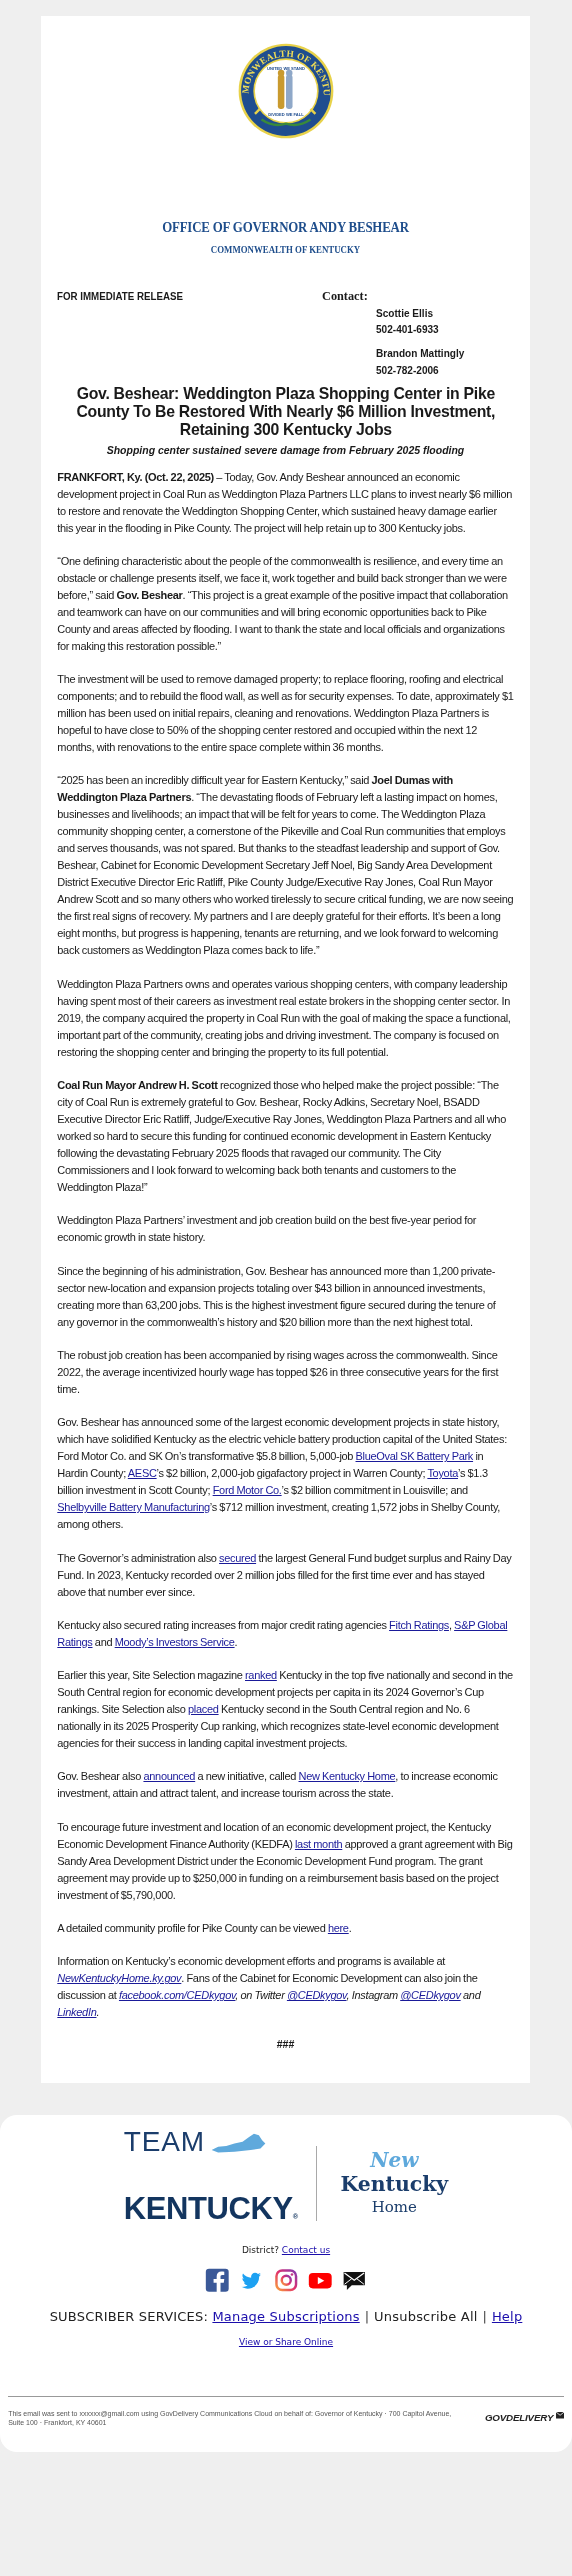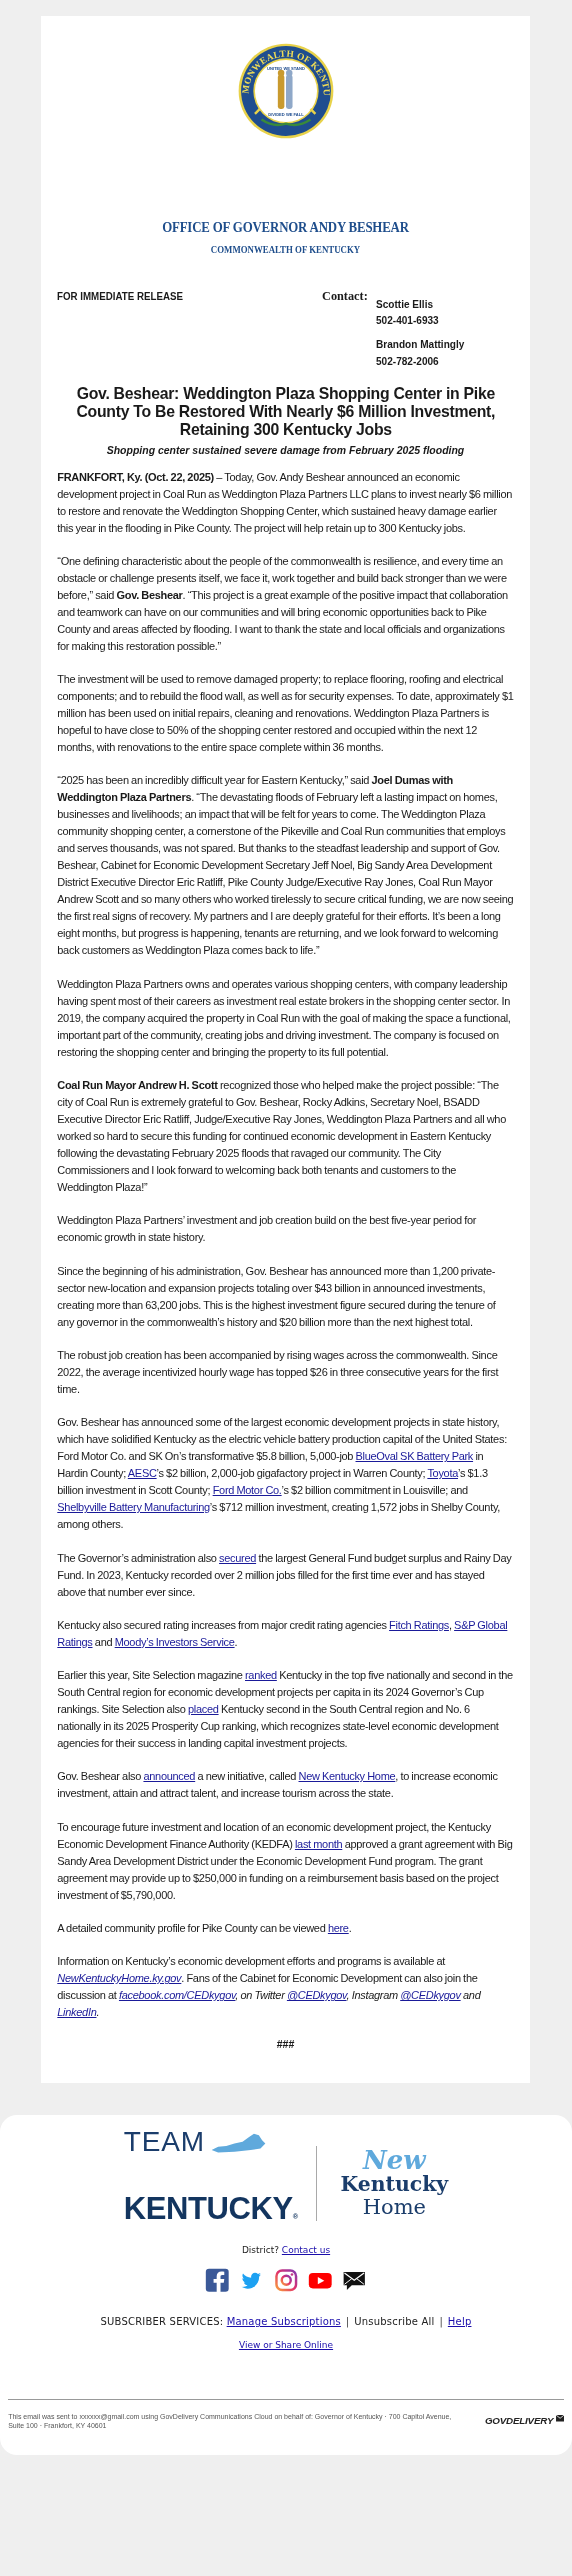--- a/index.html
+++ b/index.html
@@ -48,21 +48,21 @@
     position: absolute; left: 16.3px; top: 1.6px;
     font-weight: bold; font-size: 10.6px;
     transform: scaleX(0.92); transform-origin: left;
   }
   .contact-label {
     position: absolute; left: 281px; top: 0px;
     font-family: "Liberation Serif", serif;
     font-weight: bold; font-size: 12.3px; text-align: center;
   }
   .contact-block {
-    position: absolute; left: 335px; top: 7px;
+    position: absolute; left: 335px; top: 16px;
     font-weight: bold; font-size: 10.6px; line-height: 16.3px;
   }
   .contact-block .person { margin-bottom: 8.2px; transform: scaleX(0.95); transform-origin: left; }
   .headline {
     text-align: center;
     font-weight: bold;
     font-size: 17px;
     line-height: 18px;
     margin: 0 14.7px;
     letter-spacing: -0.3px;
@@ -100,27 +100,27 @@
     font-family: "DejaVu Sans", sans-serif;
     border-radius: 17px;
   }
   .logos { display: flex; justify-content: center; align-items: center; height: 90px; }
   .tk { text-align: left; color: #13355f; }
   .tk .team { font-family: "Liberation Sans", sans-serif; font-size: 28px; letter-spacing: 0.8px; line-height: 28px; font-weight: normal; color:#1b3d6b; display:flex; align-items:flex-end; }
   .tk .kentucky { font-family: "Liberation Sans", sans-serif; font-size: 31px; font-weight: bold; line-height: 42px; color: #13355f; letter-spacing: -0.4px; margin-top: 32px; }
   .tk .reg { font-size: 7.4px; vertical-align: baseline; }
   .vdiv { width: 1.6px; height: 75px; background: #a9a9a9; margin: 0 23px 0 18px; }
   .nkh { text-align: center; color: #1b3d6b; }
-  .nkh .new { font-family: "DejaVu Serif", serif; font-style: italic; font-weight: bold; color: #5fa9dc; font-size: 26px; line-height: 26px; }
+  .nkh .new { font-family: "DejaVu Serif", serif; font-style: italic; font-weight: bold; color: #5fa9dc; font-size: 20px; line-height: 26px; }
   .nkh .kent { font-family: "DejaVu Serif", serif; font-weight: bold; font-size: 20.4px; line-height: 23px; }
-  .nkh .home { font-family: "DejaVu Serif", serif; font-size: 21px; line-height: 23px; }
+  .nkh .home { font-family: "DejaVu Serif", serif; font-size: 15px; line-height: 23px; }
   .questions { font-size: 9px; margin-top: 16.3px; color: #222; }
   .social { margin-top: 13px; display: flex; justify-content: center; gap: 9.8px; }
   .social span { display:inline-block; width:24.5px; height:24.5px; }
-  .services { font-size: 10px; margin-top: 24px; color: #222; letter-spacing: 0.2px; }
+  .services { font-size: 13px; margin-top: 17px; color: #222; letter-spacing: 0.2px; }
   .services .sep { margin: 0 4.9px; color: #444; }
   .viewshare { font-size: 9px; margin-top: 13px; }
   .fine {
     margin-top: 49px;
     border-top: 0.8px solid #999;
     margin-left: 8.2px; margin-right: 8.2px;
     padding-top: 11.4px;
     display: flex; justify-content: space-between; align-items: center;
     text-align: left;
     padding-bottom: 25px;

